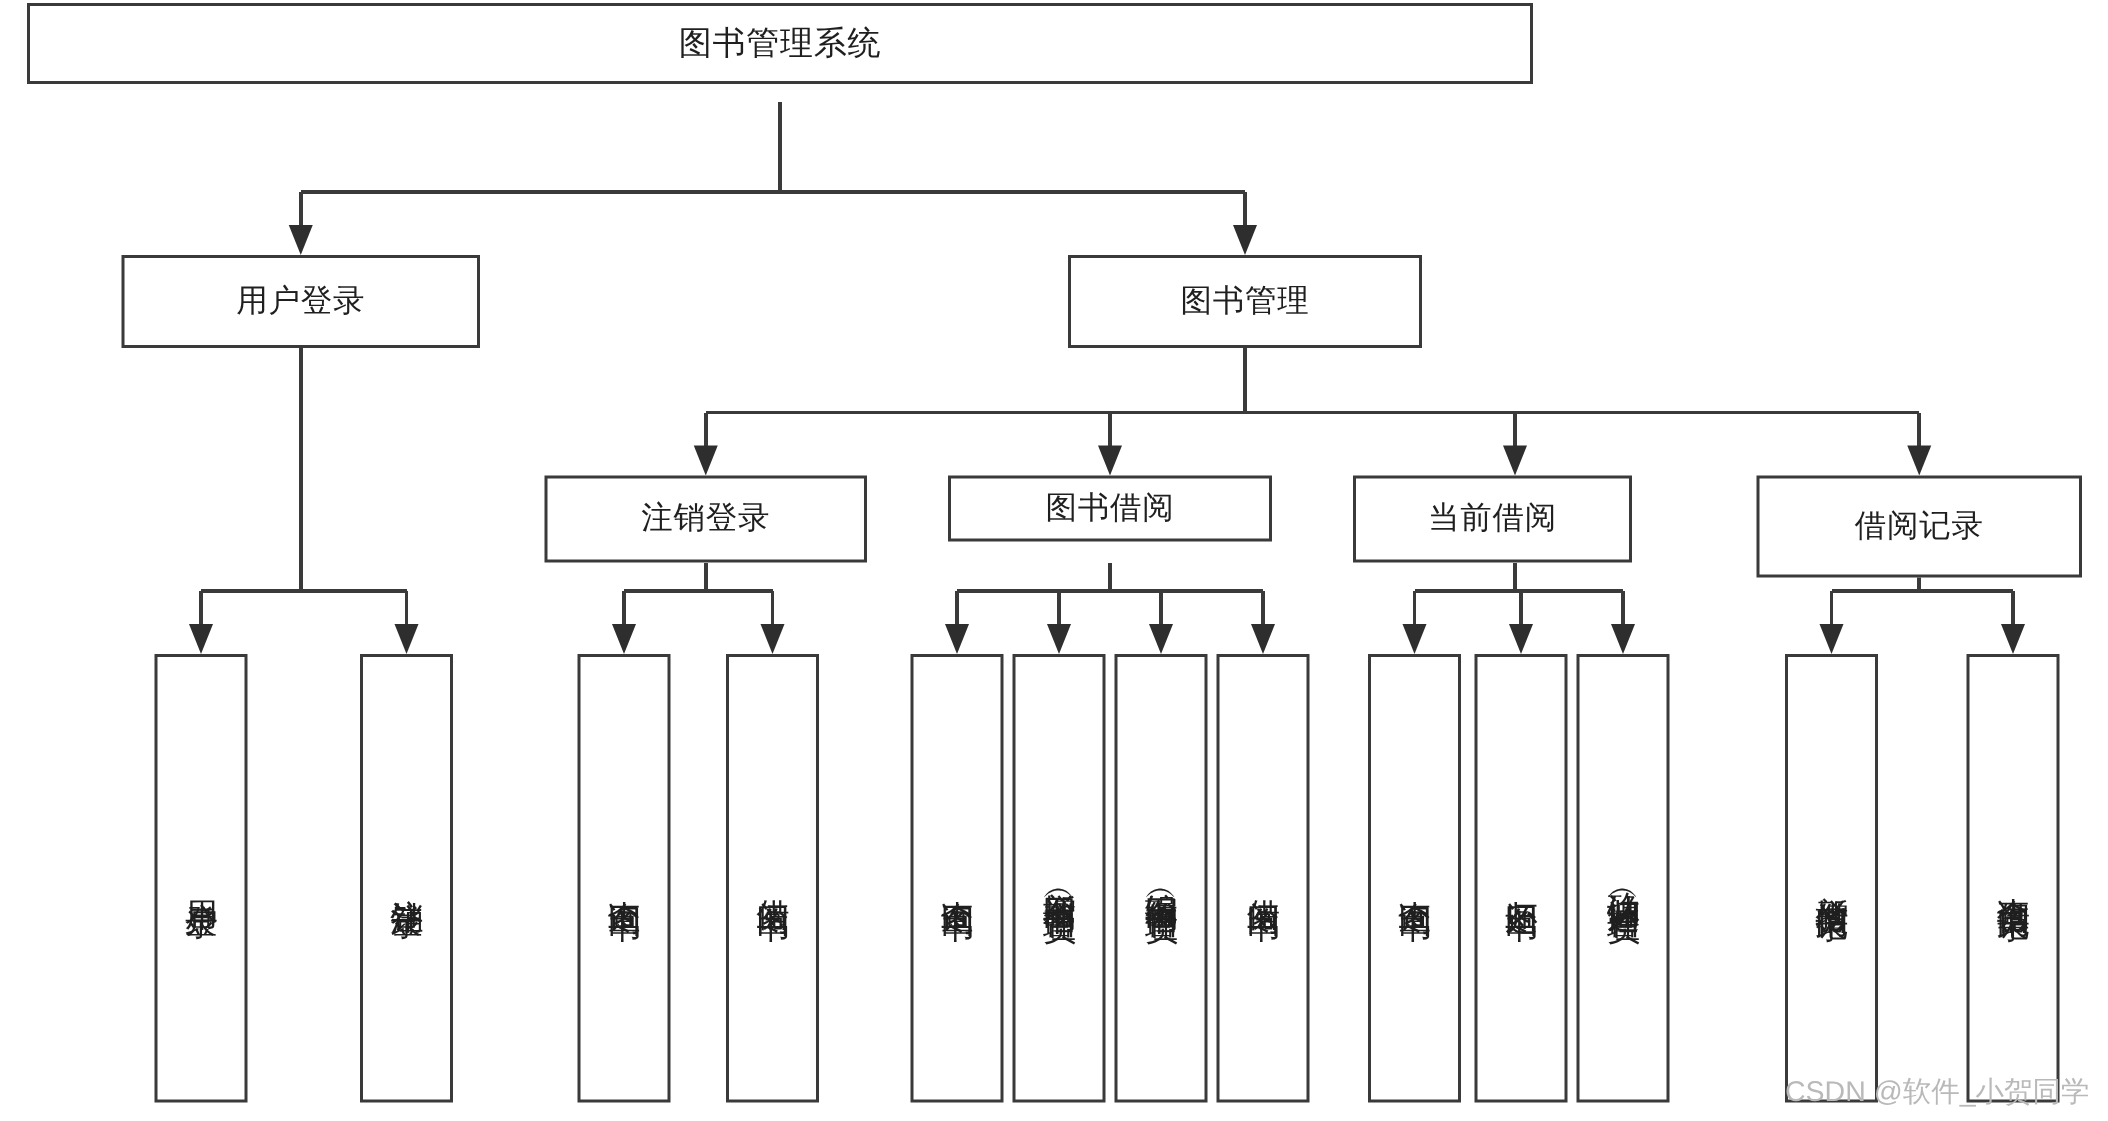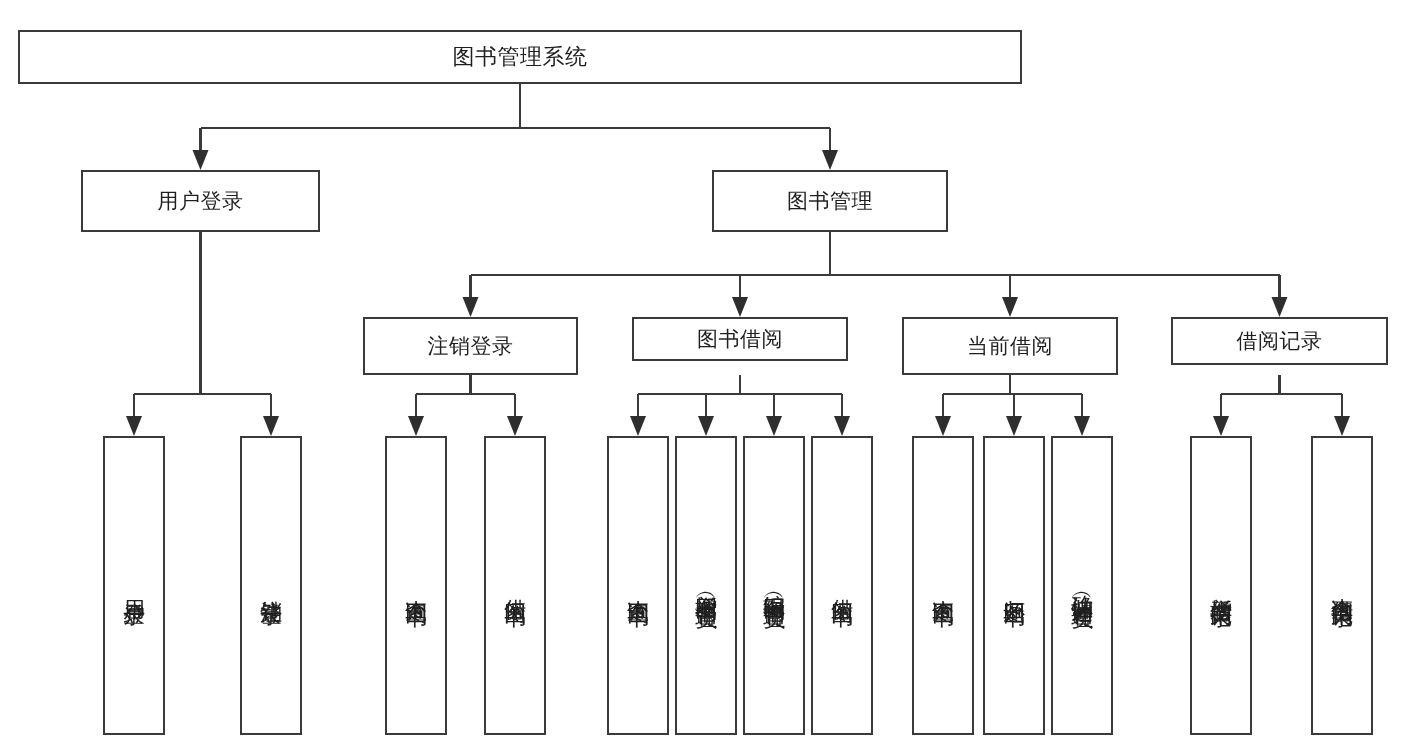--- a/index.html
+++ b/index.html
@@ -120,41 +120,41 @@
       <line x1="1082" y1="394" x2="1082" y2="418" stroke="#3a3a3a" stroke-width="2.6" shape-rendering="crispEdges"></line>
       <polygon points="1074,416 1090,416 1082,436" fill="#2e2e2e"></polygon>
       <line x1="1279.5" y1="375" x2="1279.5" y2="394" stroke="#3a3a3a" stroke-width="2.6" shape-rendering="crispEdges"></line>
       <line x1="1221" y1="394" x2="1342" y2="394" stroke="#3a3a3a" stroke-width="2.6" shape-rendering="crispEdges"></line>
       <line x1="1221" y1="394" x2="1221" y2="418" stroke="#3a3a3a" stroke-width="2.6" shape-rendering="crispEdges"></line>
       <polygon points="1213,416 1229,416 1221,436" fill="#2e2e2e"></polygon>
       <line x1="1342" y1="394" x2="1342" y2="418" stroke="#3a3a3a" stroke-width="2.6" shape-rendering="crispEdges"></line>
       <polygon points="1334,416 1350,416 1342,436" fill="#2e2e2e"></polygon>
     </svg>
 
-  <div class="node root" id="node-root" style="left: 18px; top: 30px; width: 1004px; height: 54px;">
+  <div class="node root" id="node-root" style="left: 18px; top: 2px; width: 1004px; height: 54px;">
     <span class="label">图书管理系统</span>
   </div>
 
   <div class="node" id="node-l1-0" style="left: 81px; top: 170px; width: 239px; height: 62px;">
     <span class="label">用户登录</span>
   </div>
   <div class="node" id="node-l1-1" style="left: 712px; top: 170px; width: 236px; height: 62px;">
     <span class="label">图书管理</span>
   </div>
 
   <div class="node" id="node-l2-0" style="left: 363px; top: 317px; width: 215px; height: 58px;">
     <span class="label">注销登录</span>
   </div>
   <div class="node" id="node-l2-1" style="left: 632px; top: 317px; width: 216px; height: 44px;">
     <span class="label">图书借阅</span>
   </div>
-  <div class="node" id="node-l2-2" style="left: 902px; top: 317px; width: 216px; height: 58px;">
+  <div class="node" id="node-l2-2" style="left: 902px; top: 317px; width: 186px; height: 58px;">
     <span class="label">当前借阅</span>
   </div>
-  <div class="node" id="node-l2-3" style="left: 1171px; top: 317px; width: 217px; height: 48px;">
+  <div class="node" id="node-l2-3" style="left: 1171px; top: 317px; width: 217px; height: 68px;">
     <span class="label">借阅记录</span>
   </div>
 
   <div class="node vertical" id="node-leaf-0" style="left: 103px; top: 436px; width: 62px; height: 299px;">
     <span class="label">用户登录</span>
   </div>
   <div class="node vertical" id="node-leaf-1" style="left: 240px; top: 436px; width: 62px; height: 299px;">
     <span class="label">注销登录</span>
   </div>
   <div class="node vertical" id="node-leaf-2" style="left: 385px; top: 436px; width: 62px; height: 299px;">
@@ -184,13 +184,14 @@
   <div class="node vertical" id="node-leaf-10" style="left: 1051px; top: 436px; width: 62px; height: 299px;">
     <span class="label">确认归还（管理员）</span>
   </div>
   <div class="node vertical" id="node-leaf-11" style="left: 1190px; top: 436px; width: 62px; height: 299px;">
     <span class="label">新增借阅记录</span>
   </div>
   <div class="node vertical" id="node-leaf-12" style="left: 1311px; top: 436px; width: 62px; height: 299px;">
     <span class="label">查询借阅记录</span>
   </div>
 
+  <div class="watermark">CSDN @软件_小贺同学</div>
 </div>
 
 </body></html>

